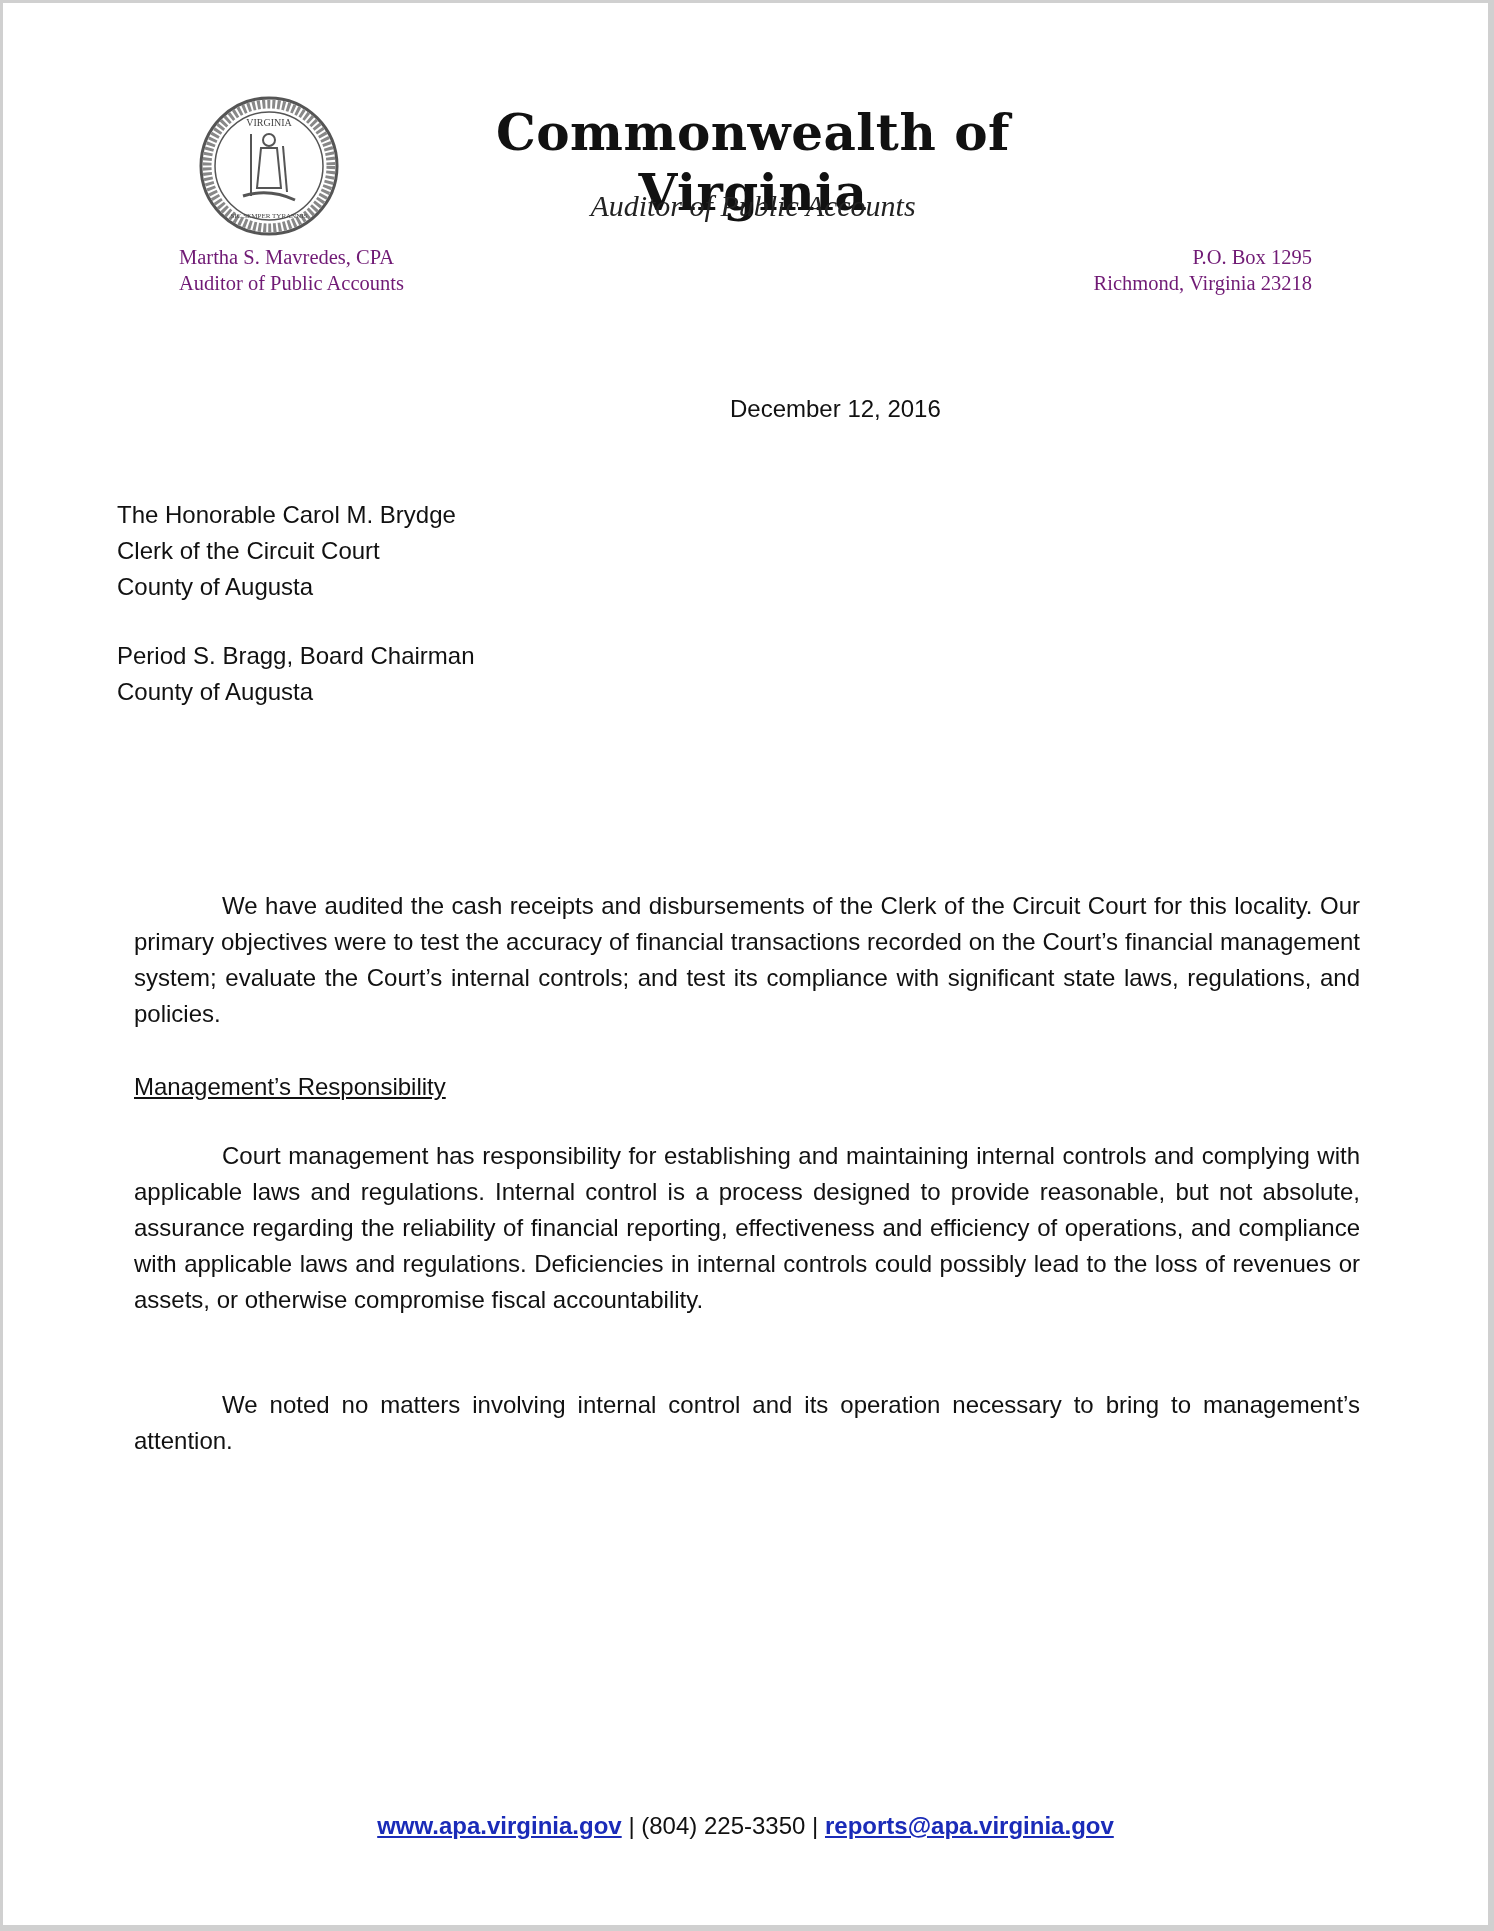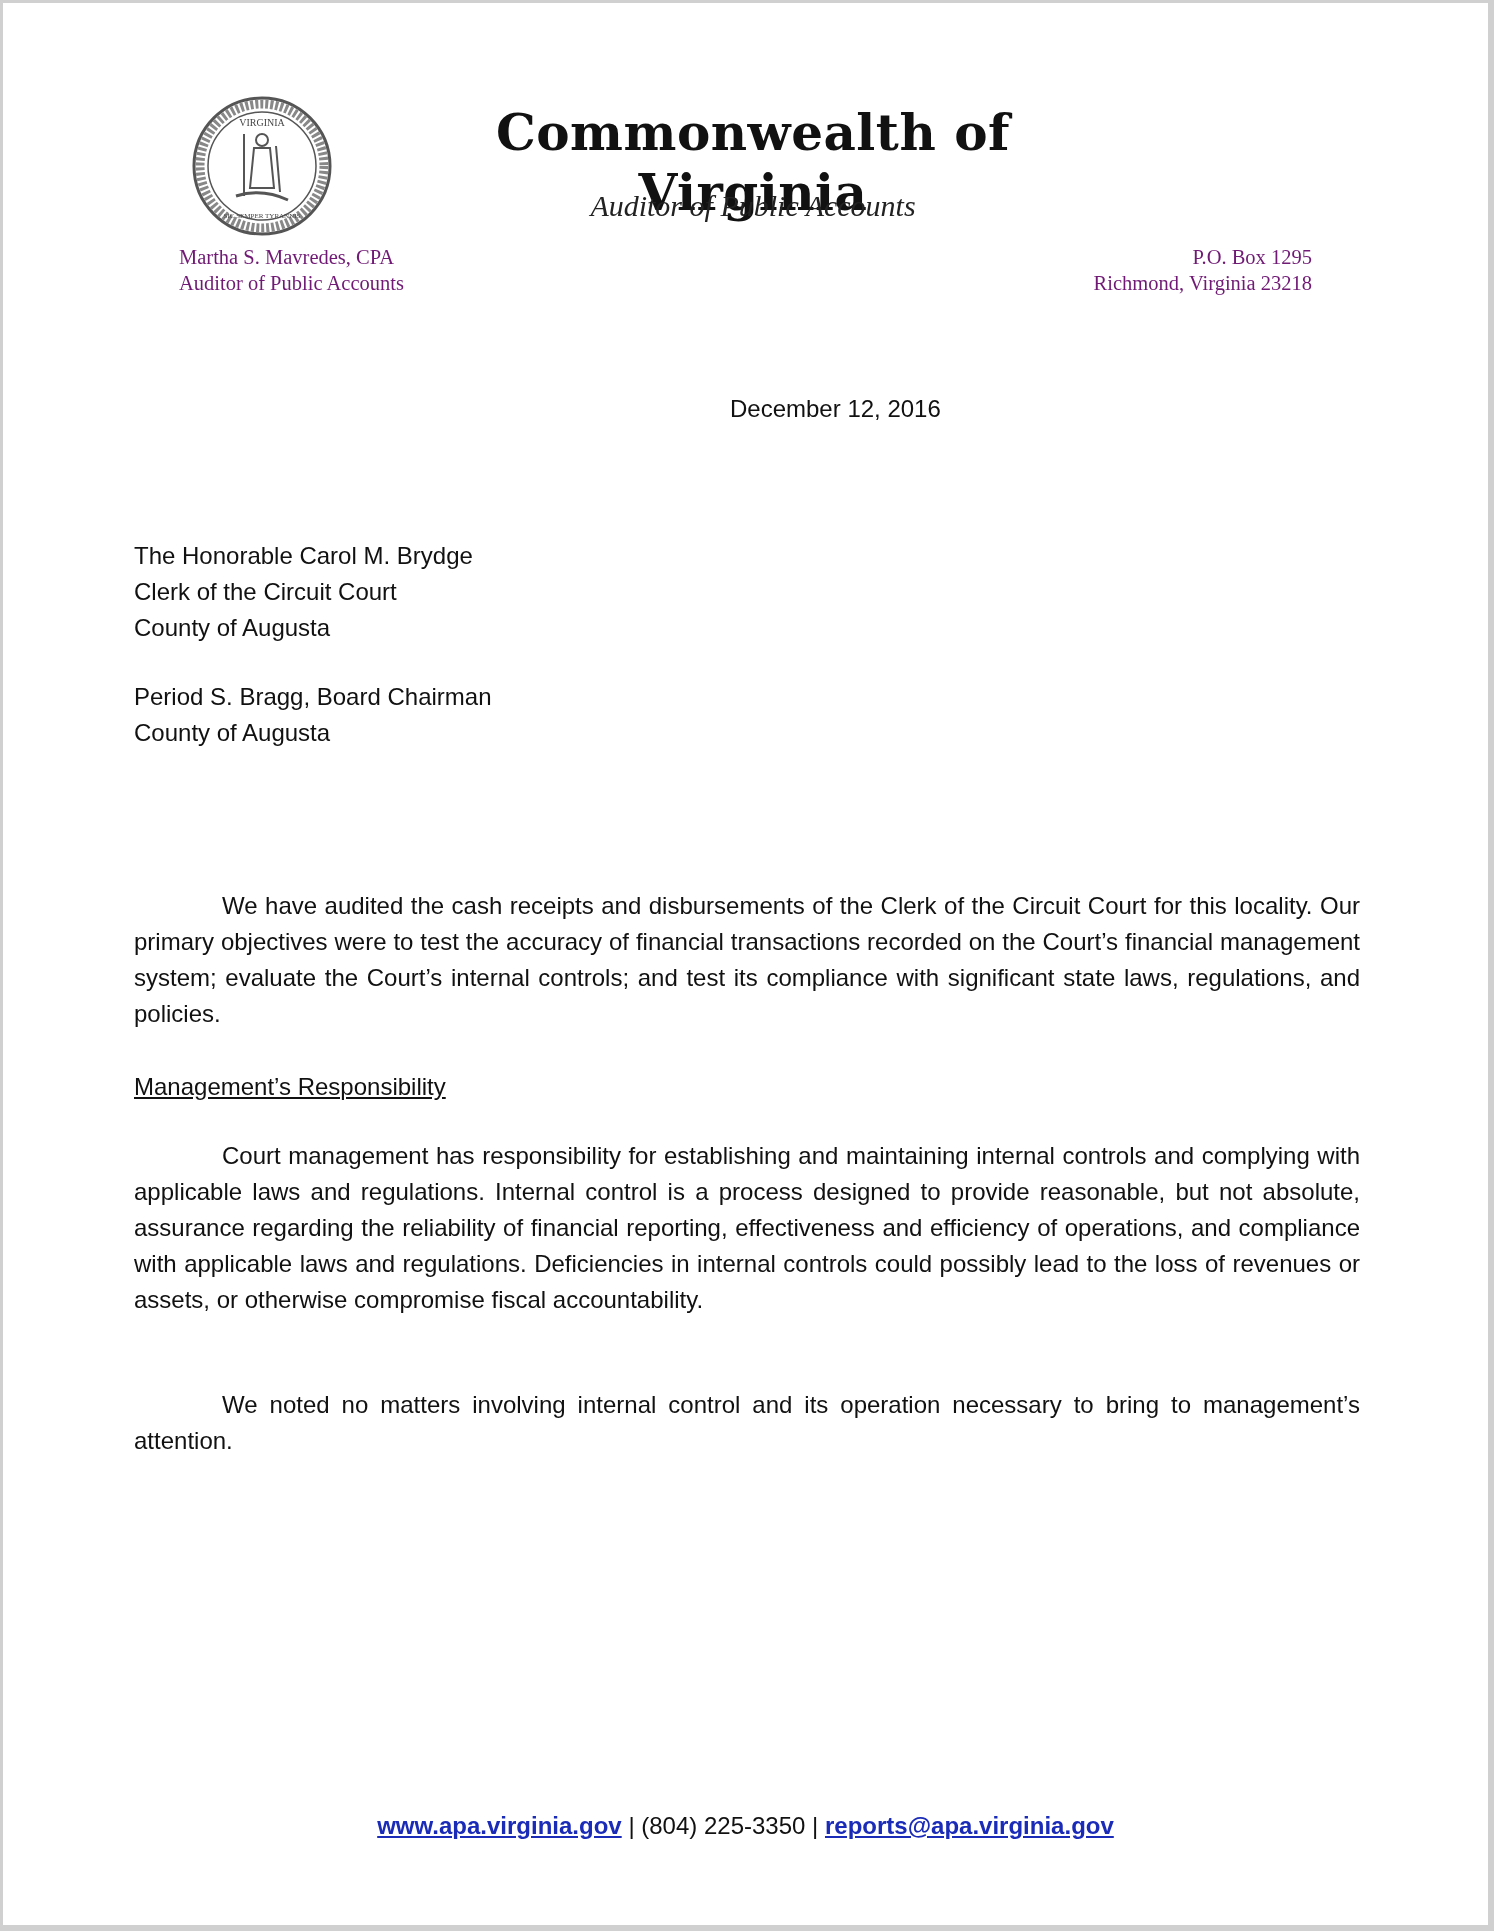--- a/index.html
+++ b/index.html
@@ -2,42 +2,42 @@
 <html><head>
 <meta charset="utf-8">
 <style>
   html, body { margin: 0; padding: 0; background: #d0d0d0; }
   body { width: 1494px; height: 1931px; position: relative; overflow: hidden; }
   .page {
     position: absolute; left: 3px; top: 3px; width: 1485px; height: 1922px;
     background: #ffffff;
   }
   .seal {
-    position: absolute; left: 189px; top: 93px; width: 140px; height: 140px;
+    position: absolute; left: 196px; top: 93px; width: 140px; height: 140px;
   }
   .title {
     position: absolute; left: 440px; top: 100px; width: 620px; text-align: center;
     font-family: "DejaVu Serif", serif; font-weight: bold; font-size: 50px;
     letter-spacing: 0.5px; color: #111; line-height: 60px;
   }
   .subtitle {
     position: absolute; left: 440px; top: 186px; width: 620px; text-align: center;
     font-family: "Liberation Serif", serif; font-style: italic; font-size: 30px; color: #222;
   }
   .lhead-left, .lhead-right {
     position: absolute; top: 241px; font-family: "Liberation Serif", serif;
     font-size: 20.5px; line-height: 26px; color: #701a75;
   }
   .lhead-left { left: 176px; }
   .lhead-right { right: 176px; text-align: right; }
   .body-text {
     font-family: "Liberation Sans", sans-serif; font-size: 24px; color: #111; line-height: 36px;
   }
   .date { position: absolute; left: 727px; top: 388px; }
-  .block { position: absolute; left: 131px; margin-top: 41px; }
+  .block { position: absolute; left: 114px; }
   .addr1 { top: 494px; }
   .addr2 { top: 635px; }
   .audit { top: 743px; }
   .para {
     position: absolute; left: 131px; width: 1226px; text-align: justify;
     text-indent: 88px;
   }
   .p1 { top: 885px; }
   .heading { position: absolute; left: 131px; top: 1066px; text-decoration: underline; }
   .p2 { top: 1135px; }

